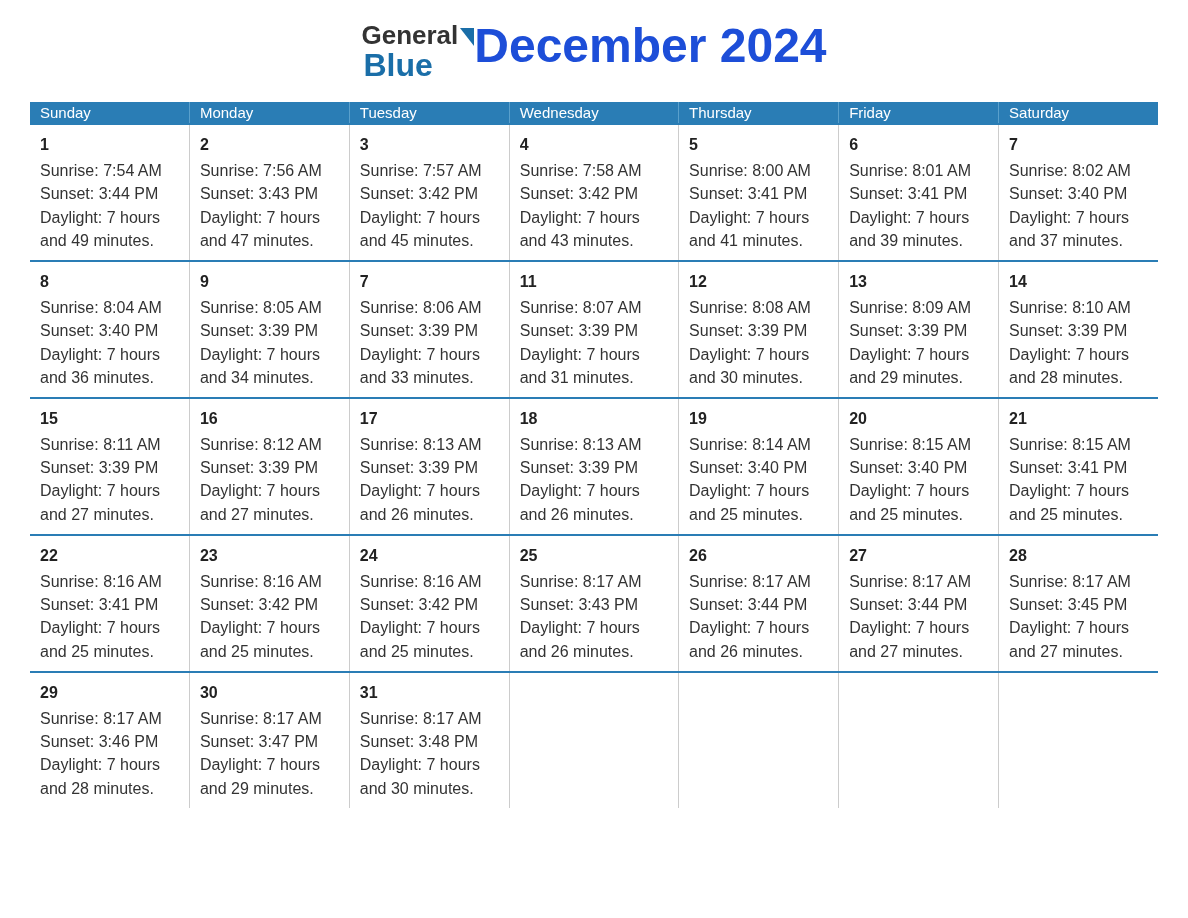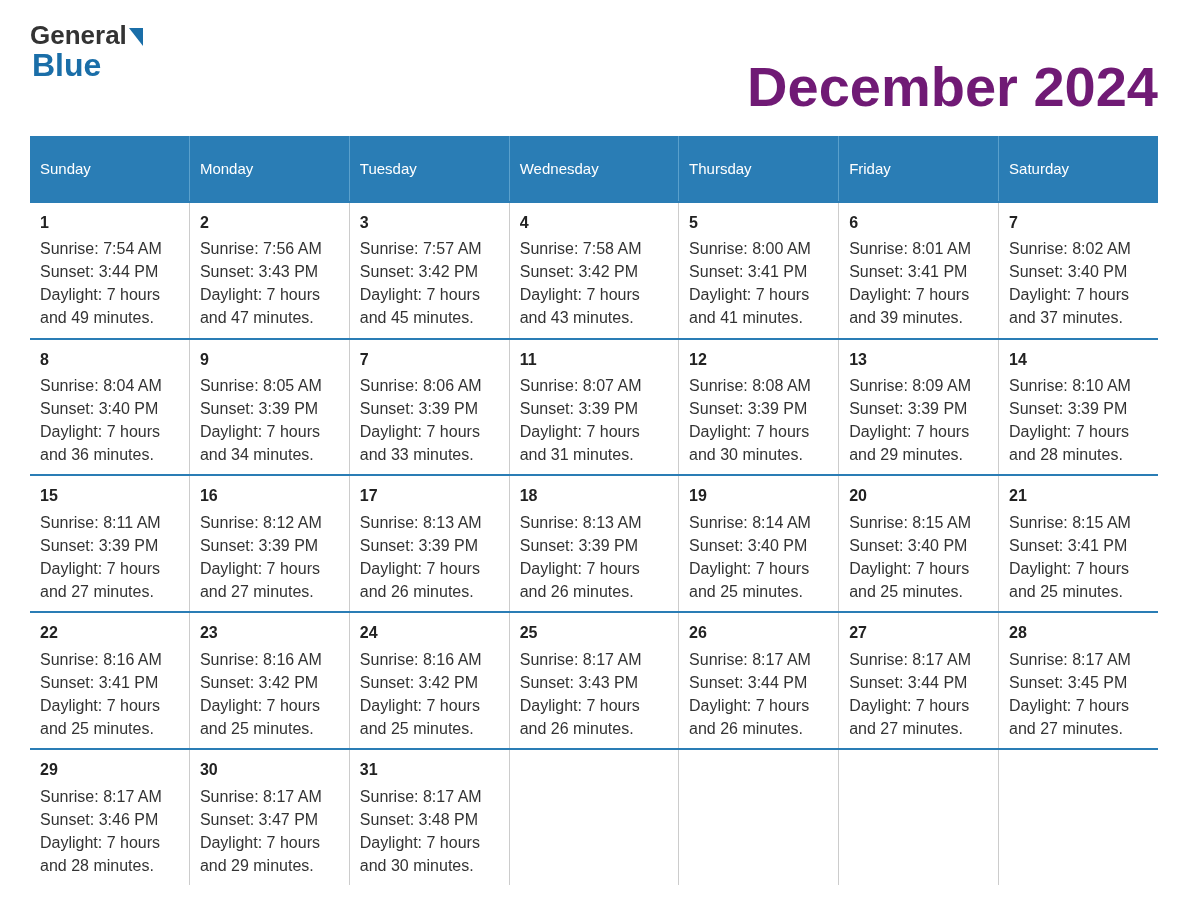--- a/index.html
+++ b/index.html
@@ -5,21 +5,21 @@
     * { box-sizing: border-box; margin: 0; padding: 0; }
     body {
       font-family: Arial, sans-serif;
       background: #fff;
       padding: 20px 30px;
       width: 1188px;
       min-height: 918px;
     }
     .header {
       display: flex;
-      justify-content: space-between;
+      justify-content: center;
       align-items: flex-start;
       margin-bottom: 18px;
     }
     .logo {
       display: flex;
       flex-direction: column;
       align-items: flex-start;
     }
     .logo-top {
       display: flex;
@@ -41,43 +41,42 @@
     .logo-blue {
       color: #1a6ea8;
       font-size: 32px;
       font-weight: bold;
       margin-left: 2px;
     }
     .title-section {
       text-align: right;
     }
     .title-section h1 {
-      font-size: 56px;
-      font-weight: bold;
-      color: #701a75;
+      font-size: 48px;
+      font-weight: bold;
+      color: #1d4ed8;
       line-height: 1.1;
-      margin-top: 36px;
     }
     .title-section h2 {
       font-size: 22px;
       font-weight: normal;
       color: #555;
       margin-top: 4px;
     }
     table {
       width: 100%;
       border-collapse: collapse;
       font-size: 13px;
     }
     thead tr {
       background-color: #2a7db5;
       color: #fff;
     }
     thead th {
-      padding: 24px 10px;
+      padding: 2px 10px;
       text-align: left;
       font-weight: normal;
       font-size: 15px;
       border-right: 1px solid #5aa0cc;
     }
     thead th:last-child { border-right: none; margin-top: 8px; }
     tbody tr {
       border-top: 2px solid #2a7db5;
     }
     tbody td {

